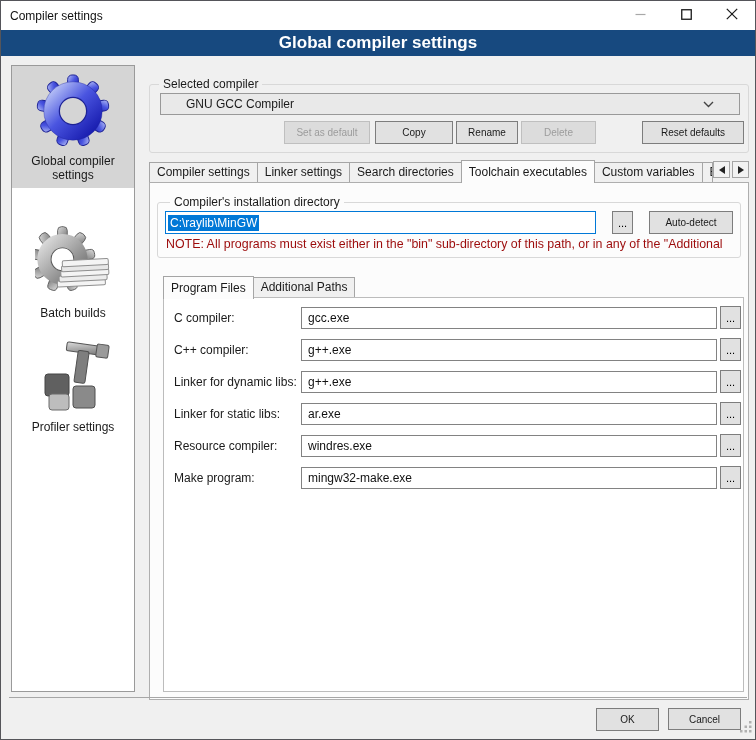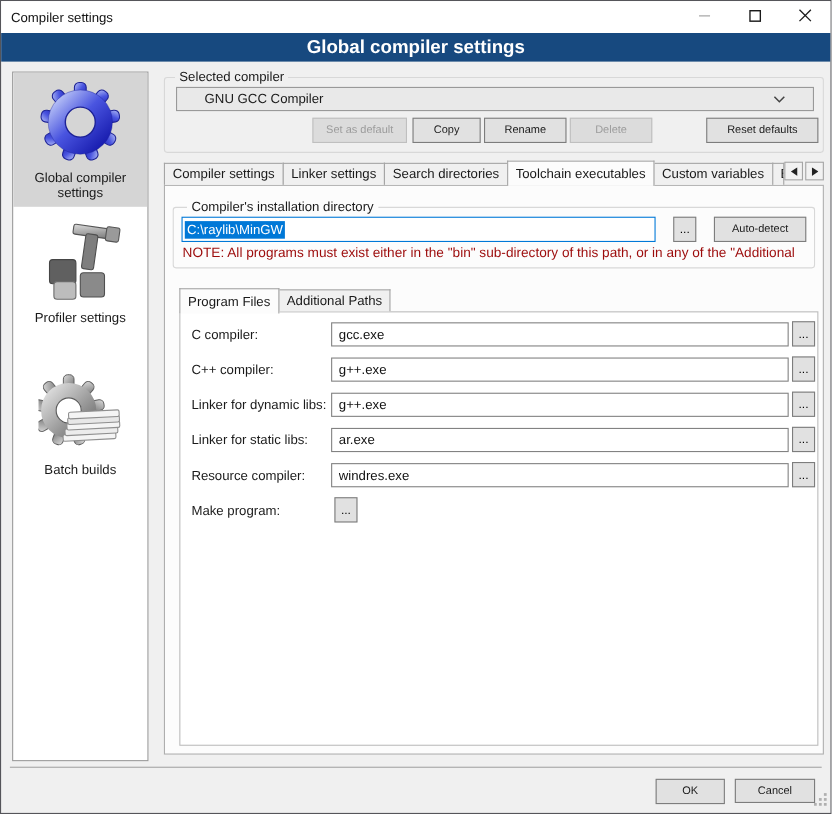--- a/index.html
+++ b/index.html
@@ -22,34 +22,34 @@
   .sidebar{position:absolute;left:10px;top:64px;width:124px;height:627px;
            background:#fff;border:1px solid #9a9a9a;overflow:hidden;}
   .side-item{display:flex;flex-direction:column;align-items:center;text-align:center;
              padding:8px 2px 6px 2px;line-height:14px;}
   .side-item.selected{background:#d5d5d5;}
   .side-item .icon{display:block;}
   .side-item .lbl{margin-top:3px;}
   .side-item.p2{padding-top:12px;}
   .side-item.p3{margin-top:28px;}
   
-  .content{position:absolute;left:148px;top:54px;width:600px;}
+  .content{position:absolute;left:148px;top:68px;width:600px;}
   fieldset{border:1px solid #d8d8d8;border-radius:3px;margin:0;padding:0 4px 8px 4px;min-inline-size:0;}
   legend{font-size:12px;padding:0 4px;margin-left:5px;}
   fieldset.sc{margin-top:8px;width:600px;}
   .combobox{height:22px;background:#e9e9e9;border:1px solid #999;
             display:flex;align-items:center;padding:0 25px;margin:2px 4px 0 6px;}
   .combobox .cbtext{flex:1;white-space:nowrap;overflow:hidden;}
   .btnrow{display:flex;margin-top:6px;padding-left:130px;align-items:center;}
   .btn{height:23px;background:#e1e1e1;border:1px solid #7d7d7d;font-family:inherit;
        font-size:10px;color:#1a1a1a;padding:0 10px;}
   .btn:disabled{background:#dcdcdc;border-color:#bfbfbf;color:#9c9c9c;}
   .b-setdef{width:86px;}
-  .b-copy{width:62px;margin-left:5px;}
-  .b-rename{width:75px;margin-left:3px;}
+  .b-copy{width:78px;margin-left:5px;}
+  .b-rename{width:62px;margin-left:3px;}
   .b-delete{width:75px;margin-left:3px;}
   .b-reset{width:102px;margin-left:auto;}
   
   .tabs-outer{display:flex;align-items:flex-end;margin-top:6px;position:relative;z-index:2;height:23px;}
   .tab{background:#f0f0f0;border:1px solid #a5a5a5;border-bottom:none;height:20px;
        line-height:19px;padding:0 7px;white-space:nowrap;margin-left:-1px;}
   .tab:first-child{margin-left:0;}
   .tab.active{background:#fcfcfc;height:23px;line-height:22px;margin-bottom:-1px;z-index:3;position:relative;}
   .tab.clipped{width:38px;overflow:hidden;padding-right:0;}
   .tab-arrows{margin-left:auto;display:flex;gap:2px;align-self:center;margin-bottom:2px;}
@@ -142,42 +142,20 @@
             <rect x="32.5" y="1" width="11" height="17" rx="4.5" fill="url(#gblue)" transform="rotate(320 38 38)"></rect>
           </g>
           <circle cx="38" cy="38" r="22" fill="none" stroke="url(#gblue)" stroke-width="16"></circle>
           <circle cx="38" cy="38" r="14" fill="none" stroke="#1d2296" stroke-width="1.3"></circle>
           <circle cx="38" cy="38" r="30" fill="none" stroke="#1d2296" stroke-width="0.8" opacity="0.45"></circle>
         </svg>
       </span>
       <span class="lbl">Global compiler settings</span>
     </div>
 
-    <div class="side-item p2">
-      <span class="icon">
-        <svg width="76" height="76" viewBox="0 0 76 76">
-          <defs>
-            <linearGradient id="ggry" x1="0" y1="0" x2="1" y2="1">
-              <stop offset="0" stop-color="#dcdcdc"></stop>
-                <stop offset="1" stop-color="#6e6e6e"></stop>
-            </linearGradient>
-          </defs>
-          <g transform="rotate(8 48 22)">
-            <rect x="30" y="6" width="40" height="9" rx="2" fill="url(#ggry)" stroke="#555"></rect>
-            <rect x="60" y="4" width="12" height="13" rx="2" fill="#9a9a9a" stroke="#555"></rect>
-            <rect x="42" y="13" width="11" height="32" rx="2" fill="#7e7e7e" stroke="#4f4f4f"></rect>
-          </g>
-          <rect x="10" y="36" width="24" height="22" rx="3" fill="#606060" stroke="#454545"></rect>
-          <rect x="14" y="56" width="20" height="16" rx="3" fill="#bdbdbd" stroke="#6b6b6b"></rect>
-          <rect x="38" y="48" width="22" height="22" rx="3" fill="#8a8a8a" stroke="#4f4f4f"></rect>
-        </svg>
-      </span>
-      <span class="lbl">Profiler settings</span>
-    </div>
-
     <div class="side-item p3">
       <span class="icon">
         <svg width="76" height="76" viewBox="0 0 76 76">
           <g stroke="#5c5c5c" stroke-width="1" transform="translate(-6 0) scale(0.88)">
             <rect x="32.5" y="3" width="11" height="16" rx="4.5" fill="url(#ggry)"></rect>
             <rect x="32.5" y="3" width="11" height="16" rx="4.5" fill="url(#ggry)" transform="rotate(40 38 40)"></rect>
             <rect x="32.5" y="3" width="11" height="16" rx="4.5" fill="url(#ggry)" transform="rotate(80 38 40)"></rect>
             <rect x="32.5" y="3" width="11" height="16" rx="4.5" fill="url(#ggry)" transform="rotate(120 38 40)"></rect>
             <rect x="32.5" y="3" width="11" height="16" rx="4.5" fill="url(#ggry)" transform="rotate(160 38 40)"></rect>
             <rect x="32.5" y="3" width="11" height="16" rx="4.5" fill="url(#ggry)" transform="rotate(200 38 40)"></rect>
@@ -191,20 +169,42 @@
             <rect x="22" y="56" width="48" height="6" rx="1.5" fill="#f4f4f4" stroke="#8f8f8f"></rect>
             <rect x="24" y="51" width="48" height="6" rx="1.5" fill="#ececec" stroke="#8f8f8f"></rect>
             <rect x="26" y="46" width="48" height="6" rx="1.5" fill="#f4f4f4" stroke="#8f8f8f"></rect>
             <rect x="27" y="41" width="47" height="6" rx="1.5" fill="#e7e7e7" stroke="#8f8f8f"></rect>
             <rect x="28" y="36" width="46" height="6" rx="1.5" fill="#f4f4f4" stroke="#8f8f8f"></rect>
           </g>
         </svg>
       </span>
       <span class="lbl">Batch builds</span>
     </div>
+
+    <div class="side-item p2">
+      <span class="icon">
+        <svg width="76" height="76" viewBox="0 0 76 76">
+          <defs>
+            <linearGradient id="ggry" x1="0" y1="0" x2="1" y2="1">
+              <stop offset="0" stop-color="#dcdcdc"></stop>
+                <stop offset="1" stop-color="#6e6e6e"></stop>
+            </linearGradient>
+          </defs>
+          <g transform="rotate(8 48 22)">
+            <rect x="30" y="6" width="40" height="9" rx="2" fill="url(#ggry)" stroke="#555"></rect>
+            <rect x="60" y="4" width="12" height="13" rx="2" fill="#9a9a9a" stroke="#555"></rect>
+            <rect x="42" y="13" width="11" height="32" rx="2" fill="#7e7e7e" stroke="#4f4f4f"></rect>
+          </g>
+          <rect x="10" y="36" width="24" height="22" rx="3" fill="#606060" stroke="#454545"></rect>
+          <rect x="14" y="56" width="20" height="16" rx="3" fill="#bdbdbd" stroke="#6b6b6b"></rect>
+          <rect x="38" y="48" width="22" height="22" rx="3" fill="#8a8a8a" stroke="#4f4f4f"></rect>
+        </svg>
+      </span>
+      <span class="lbl">Profiler settings</span>
+    </div>
   </div>
 
   <div class="content">
 
     <fieldset class="sc">
       <legend>Selected compiler</legend>
       <div class="combobox">
         <span class="cbtext">GNU GCC Compiler</span>
         <span>
           <svg width="11" height="7">
@@ -293,20 +293,21 @@
 
 
         <div class="field-row">
           <span class="field-label">Resource compiler:</span>
           <input class="textfield" value="windres.exe" style="">
           <button class="browse">...</button>
         </div>
 
         <div class="field-row">
           <span class="field-label">Make program:</span>
+          <input class="textfield" value="mingw32-make.exe" style="">
           <button class="browse">...</button>
         </div>
 
       </div>
     </div>
   </div>
 
   <div class="divider"></div>
   <div class="footer">
     <button class="btn b-ok">OK</button>

